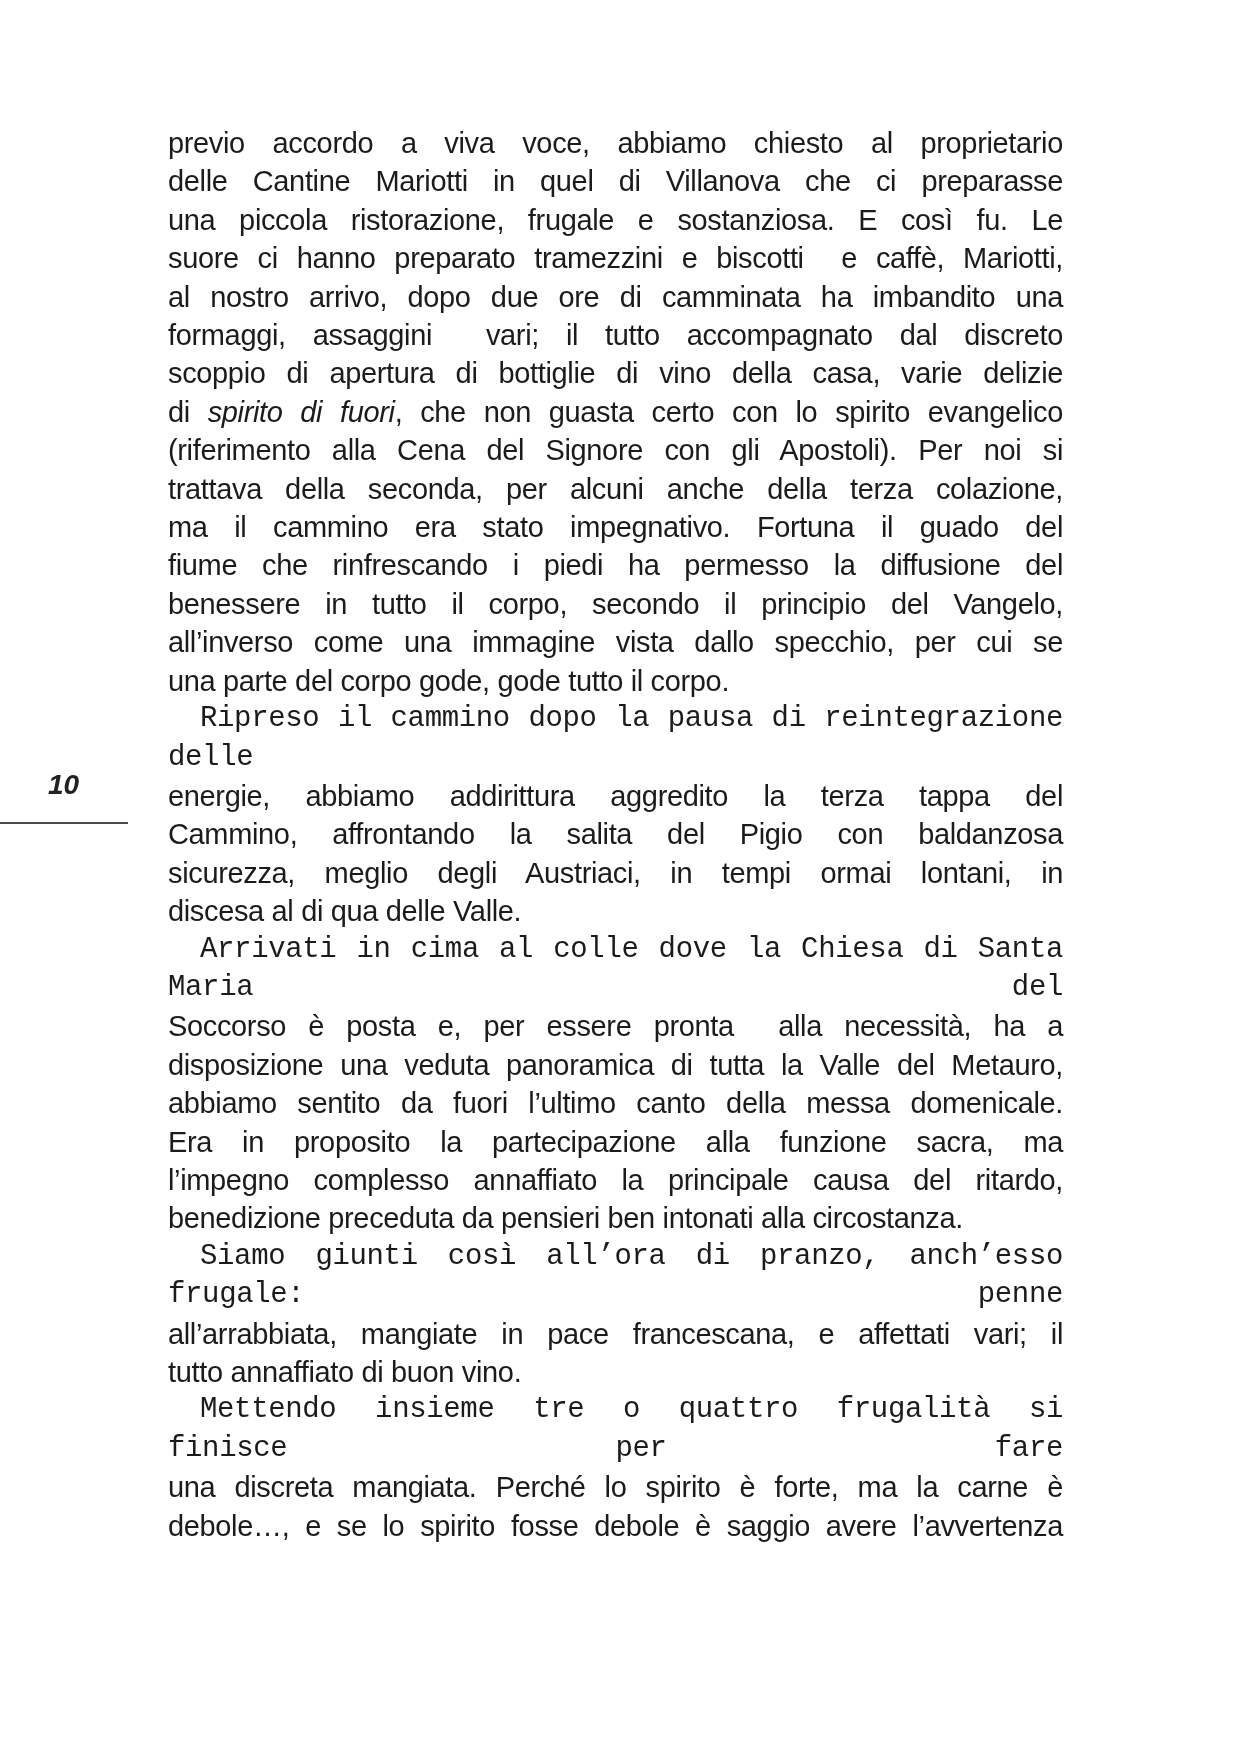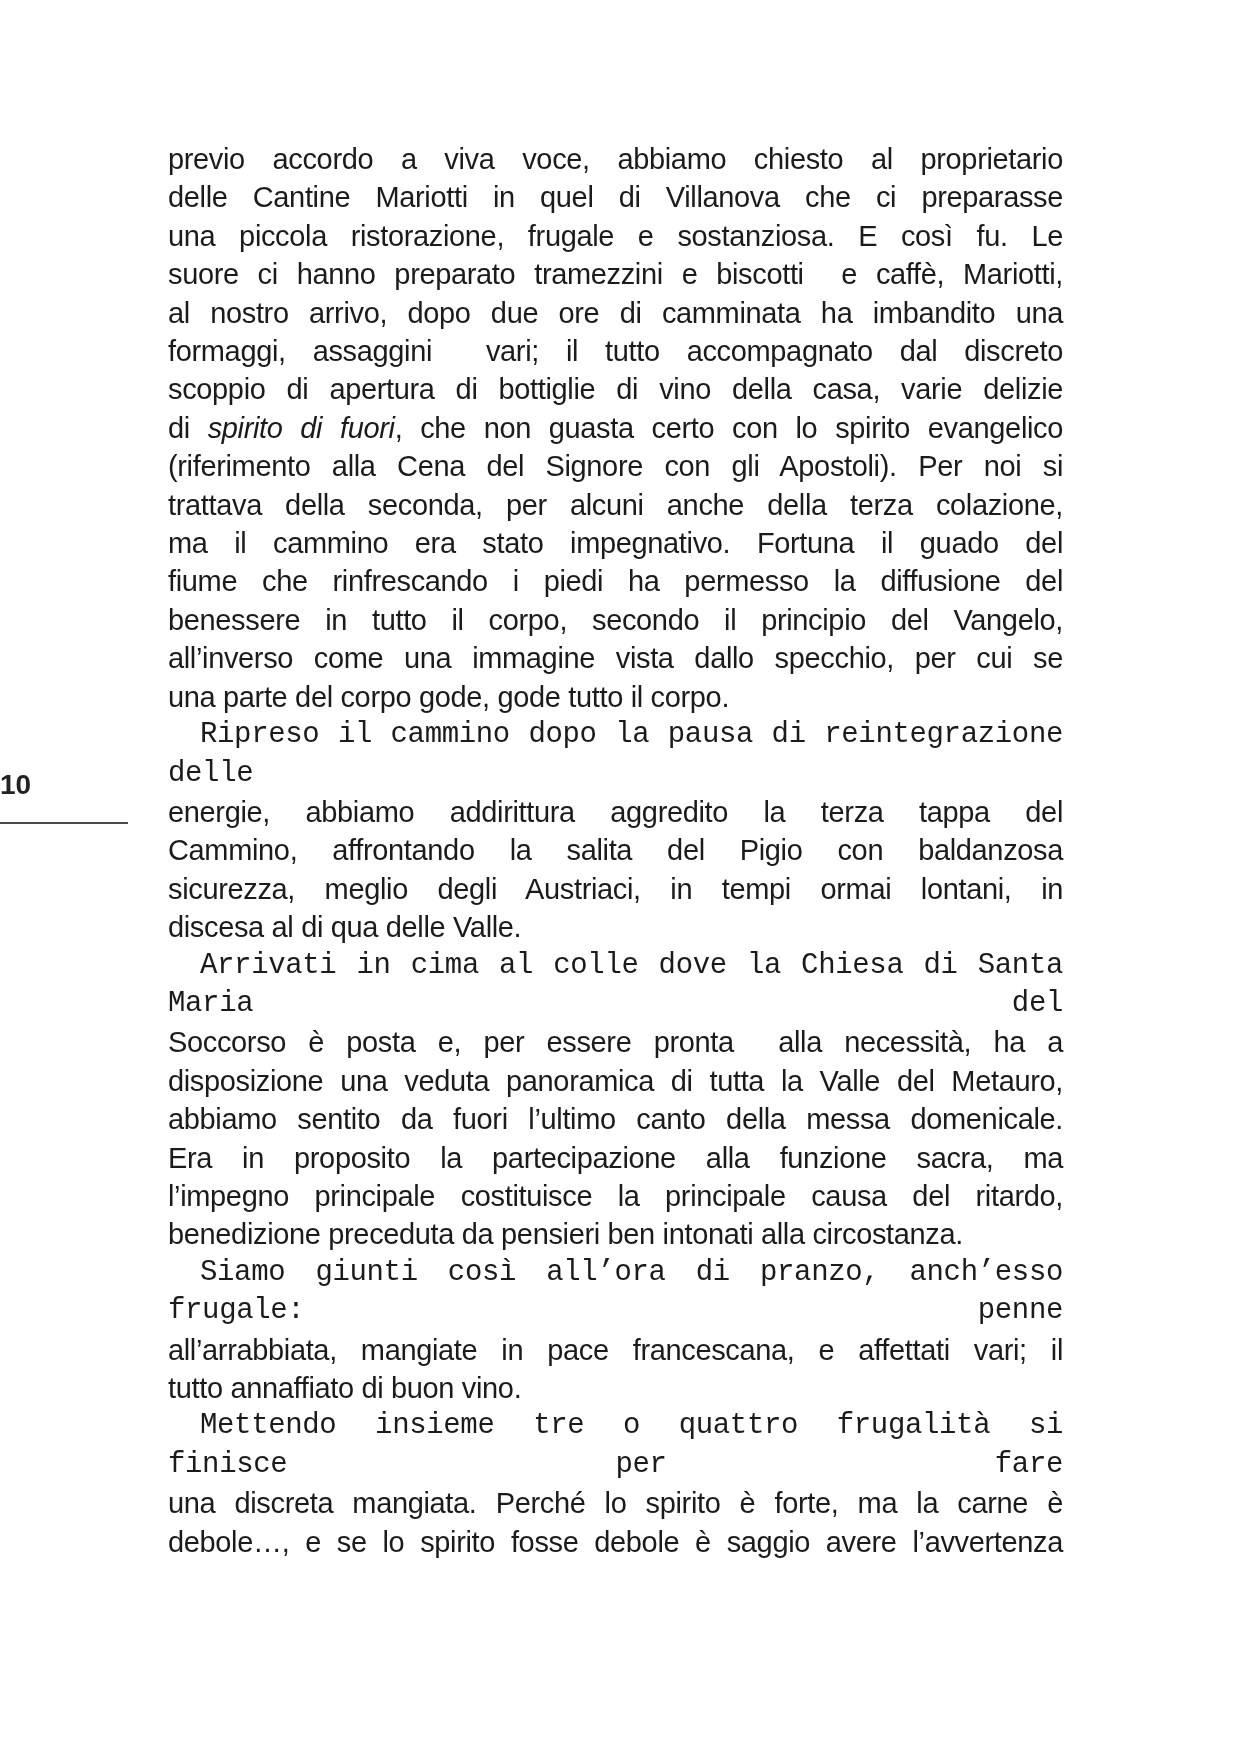--- a/index.html
+++ b/index.html
@@ -12,21 +12,21 @@
     width: 1240px;
     height: 1754px;
     background: #ffffff;
     overflow: hidden;
     font-family: "Liberation Sans", sans-serif;
     color: #1b1b1b;
   }
   .text-column {
     position: absolute;
     left: 168px;
-    top: 140px;
+    top: 124px;
     width: 895px;
     font-size: 29px;
     line-height: 38.4px;
     letter-spacing: -0.35px;
   }
   .line {
     text-align: justify;
     text-align-last: justify;
     white-space: normal;
   }
@@ -39,23 +39,24 @@
     font-family: Liberation Mono, monospace;
   }
   .it {
     font-style: italic;
   }
   .pagenum-block {
     position: absolute;
     left: 0;
     top: 770px;
     width: 128px;
-    text-align: left;
+    text-align: center;
     padding-bottom: 22px;
     border-bottom: 2px solid #4a4a4a;
+    font-style: italic;
   }
   .pagenum-block .num {
     font-weight: bold;
     font-size: 28px;
     line-height: 30px;
     letter-spacing: 0;
     color: #222222;
     padding-right: 1px;
     display: inline-block;
   }
@@ -88,21 +89,21 @@
       <div class="line ind">Ripreso il cammino dopo la pausa di reintegrazione delle</div>
       <div class="line">energie, abbiamo addirittura aggredito la terza tappa del</div>
       <div class="line">Cammino, affrontando la salita del Pigio con baldanzosa</div>
       <div class="line">sicurezza, meglio degli Austriaci, in tempi ormai lontani, in</div>
       <div class="line pend">discesa al di qua delle Valle.</div>
       <div class="line ind">Arrivati in cima al colle dove la Chiesa di Santa Maria del</div>
       <div class="line">Soccorso è posta e, per essere pronta&nbsp; alla necessità, ha a</div>
       <div class="line">disposizione una veduta panoramica di tutta la Valle del Metauro,</div>
       <div class="line">abbiamo sentito da fuori l’ultimo canto della messa domenicale.</div>
       <div class="line">Era in proposito la partecipazione alla funzione sacra, ma</div>
-      <div class="line">l’impegno principale costituisce la principale causa del ritardo,</div>
+      <div class="line">l’impegno complesso annaffiato la principale causa del ritardo,</div>
       <div class="line pend">benedizione preceduta da pensieri ben intonati alla circostanza.</div>
       <div class="line ind">Siamo giunti così all’ora di pranzo, anch’esso frugale: penne</div>
       <div class="line">all’arrabbiata, mangiate in pace francescana, e affettati vari; il</div>
       <div class="line pend">tutto annaffiato di buon vino.</div>
       <div class="line ind">Mettendo insieme tre o quattro frugalità si finisce per fare</div>
       <div class="line">una discreta mangiata. Perché lo spirito è forte, ma la carne è</div>
       <div class="line">debole…, e se lo spirito fosse debole è saggio avere l’avvertenza</div>
     </div>
 
 </div>

